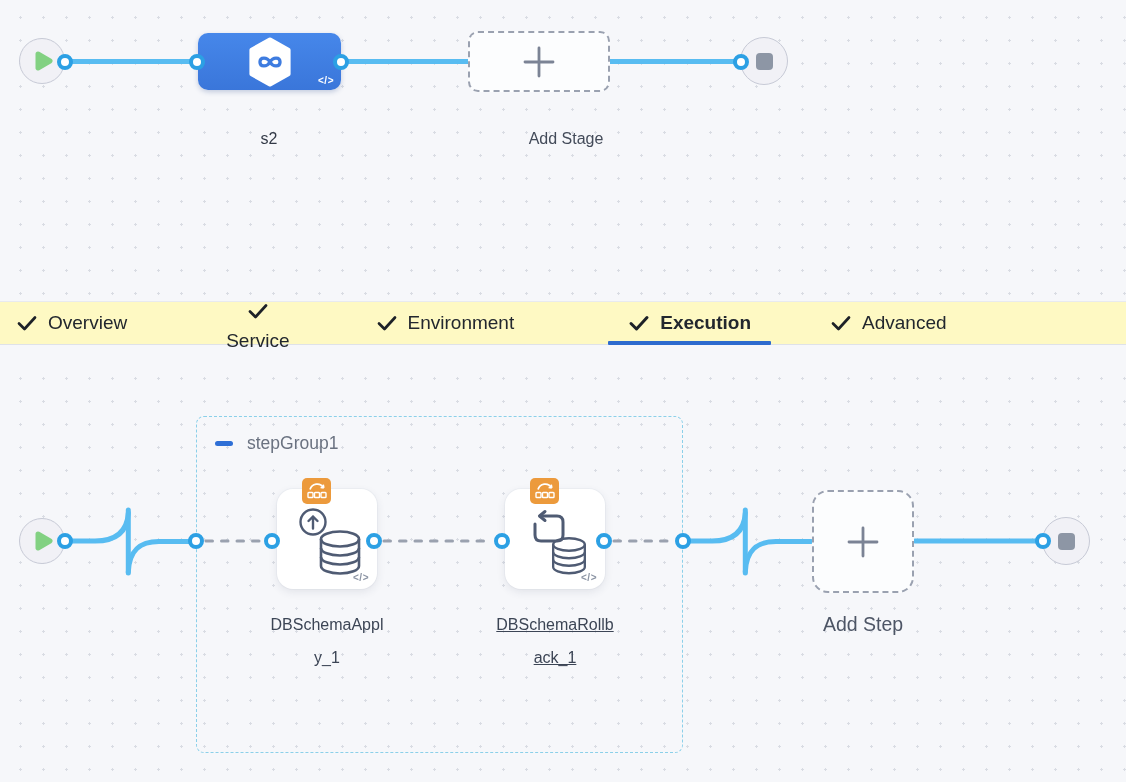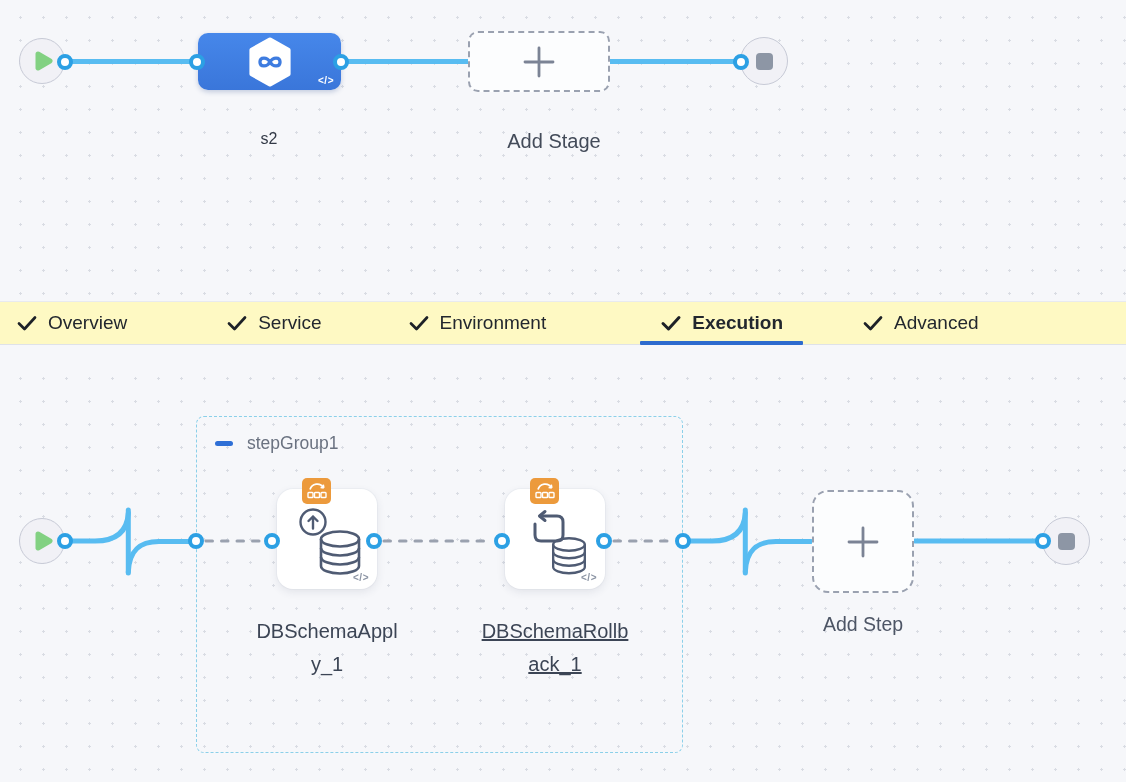--- a/index.html
+++ b/index.html
@@ -51,35 +51,35 @@
     border: 2.5px dashed #9aa1b0;
     display: flex; align-items: center; justify-content: center;
   }
   #add-stage { left: 468px; top: 31px; width: 142px; height: 61px; border-radius: 10px; }
   #add-step  { left: 812px; top: 129px; width: 102px; height: 103px; border-radius: 16px; }
 
   .canvas-label {
     position: absolute; text-align: center; white-space: nowrap;
   }
   #label-s2 { left: 199px; top: 130px; width: 140px; font-size: 16px; color: #333a47; }
-  #label-add-stage { left: 474px; top: 130px; width: 160px; font-size: 20px; color: #434b59; }
+  #label-add-stage { left: 486px; top: 130px; width: 160px; font-size: 16px; color: #434b59; }
 
   
   #tabbar {
     position: absolute; left: 0; top: 301px; width: 1126px; height: 44px;
     background: #fef9c3;
     border-top: 1px solid #e8eaef; border-bottom: 1px solid #dfe2e8;
     display: flex; align-items: stretch;
   }
   .tab {
     position: relative; display: flex; align-items: center; gap: 10px;
     padding: 0 33px; font-size: 19px; color: #22272e; cursor: pointer;
   }
   .tab:nth-child(1){ margin-left: -17px; }
-  .tab:nth-child(2){ margin-left: 33px; }
+  .tab:nth-child(2){ margin-left: 33px; flex-direction: column; }
   .tab:nth-child(3){ margin-left: 20px; text-align: center; }
   .tab:nth-child(4){ margin-left: 48px; }
   .tab:nth-child(5){ margin-left: 13px; }
   .tab.active { font-weight: bold; }
   .tab.active::after {
     content:""; position:absolute; left:13px; right:13px; bottom:-1px;
     height:4px; background:#2E6BCE; border-radius:1px;
   }
   .check-icon { flex: none; display:block; }
 
@@ -105,22 +105,22 @@
   .step-card .code-badge { color: #8b94a4; right: 8px; bottom: 6px; }
   .aws-badge {
     position: absolute; top: 117px; width: 29px; height: 26px; border-radius: 5px;
     background: #EC9A3C; display: flex; align-items: center; justify-content: center;
     z-index: 3;
   }
   #badge-1 { left: 302px; }
   #badge-2 { left: 530px; }
   .icon-abs { position: absolute; }
   .step-label {
-    position: absolute; top: 254px; width: 150px; text-align: center;
-    font-size: 20px; line-height: 33px; color: #3c4555;
+    position: absolute; top: 247px; width: 150px; text-align: center;
+    font-size: 16px; line-height: 33px; color: #3c4555;
   }
   #label-step-1 { left: 252px; }
   #label-step-2 { left: 480px; text-decoration: underline; }
   #label-add-step { left: 788px; top: 247px; width: 150px; font-size: 19.5px; color: #4d5565; }
 
   .plus-icon { display: block; }
 </style>
 </head>
 <body>
 

